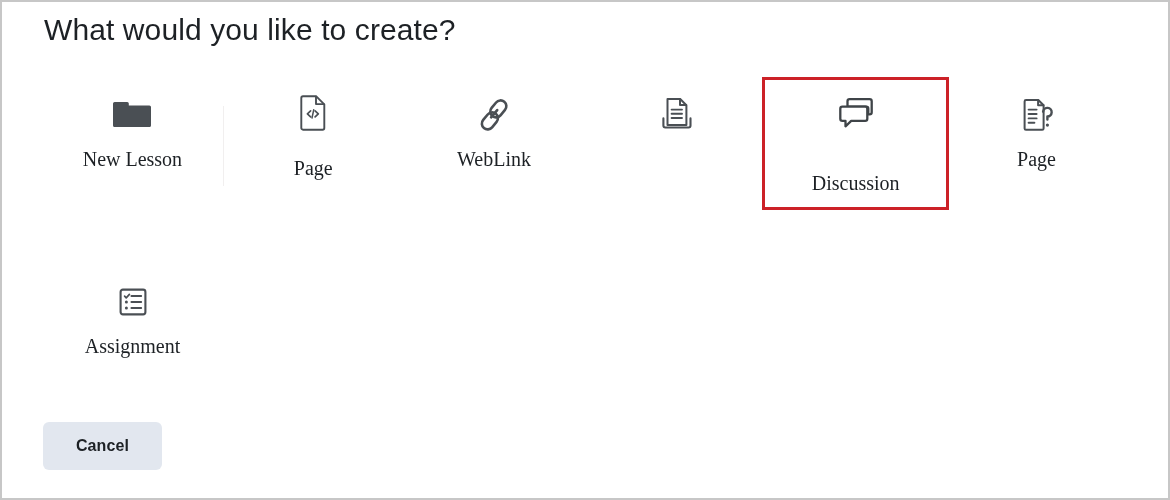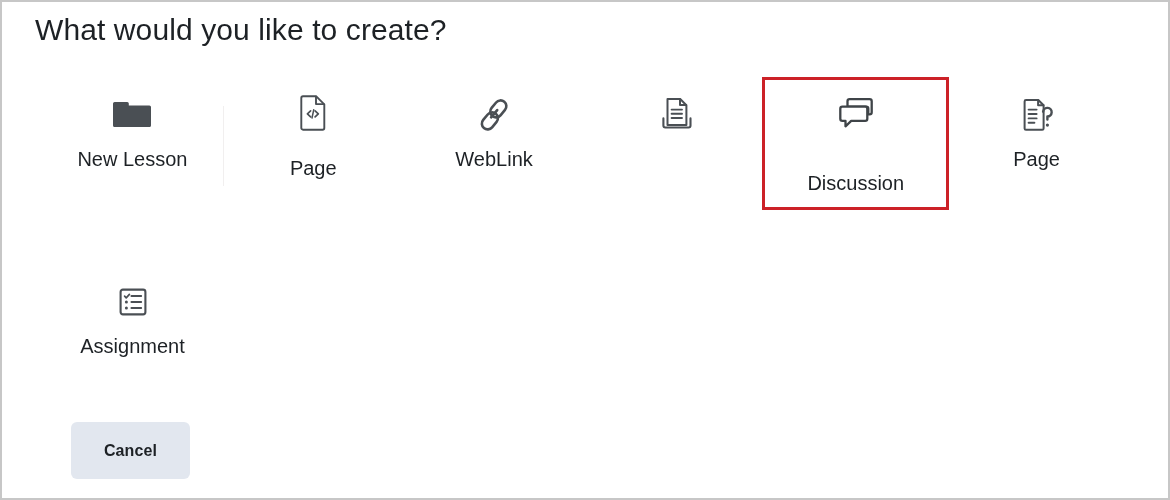--- a/index.html
+++ b/index.html
@@ -19,36 +19,37 @@
     height: 500px;
     box-sizing: border-box;
     background: #ffffff;
     border: 2px solid #c7c7c7;
     overflow: hidden;
   }
 
   
   .page-title {
     position: absolute;
-    left: 33px;
+    left: 42px;
     top: 8px;
     font-size: 30px;
     line-height: 40px;
     font-weight: 400;
     color: #1d2125;
     letter-spacing: 0.1px;
     white-space: nowrap;
   }
 
   
   .options-grid {
     position: absolute;
     left: 40px;
     top: 78px;
     width: 1085px;
+    font-family: Liberation Serif, serif;
   }
   .options-row {
     display: flex;
     flex-direction: row;
     align-items: flex-start;
   }
   .options-row.row-2 {
     margin-top: 60px;
   }
 
@@ -125,32 +126,31 @@
     border-radius: 50%;
     background: #3f4448;
   }
 
   
   .cancel-button {
     position: absolute;
     left: 41px;
     top: 420px;
     width: 119px;
-    height: 57px;
+    height: 48px;
     border: none;
     border-radius: 6px;
     background: #e2e7ef;
     color: #1d2125;
     font-family: "Liberation Sans", sans-serif;
     font-size: 16px;
     font-weight: 700;
     letter-spacing: 0.1px;
     cursor: pointer;
     padding: 0;
-    margin-left: 28px;
   }
 </style>
 </head>
 <body>
 
 <div class="screen">
 
   <div class="page-title">What would you like to create?</div>
 
   <div class="options-grid">

